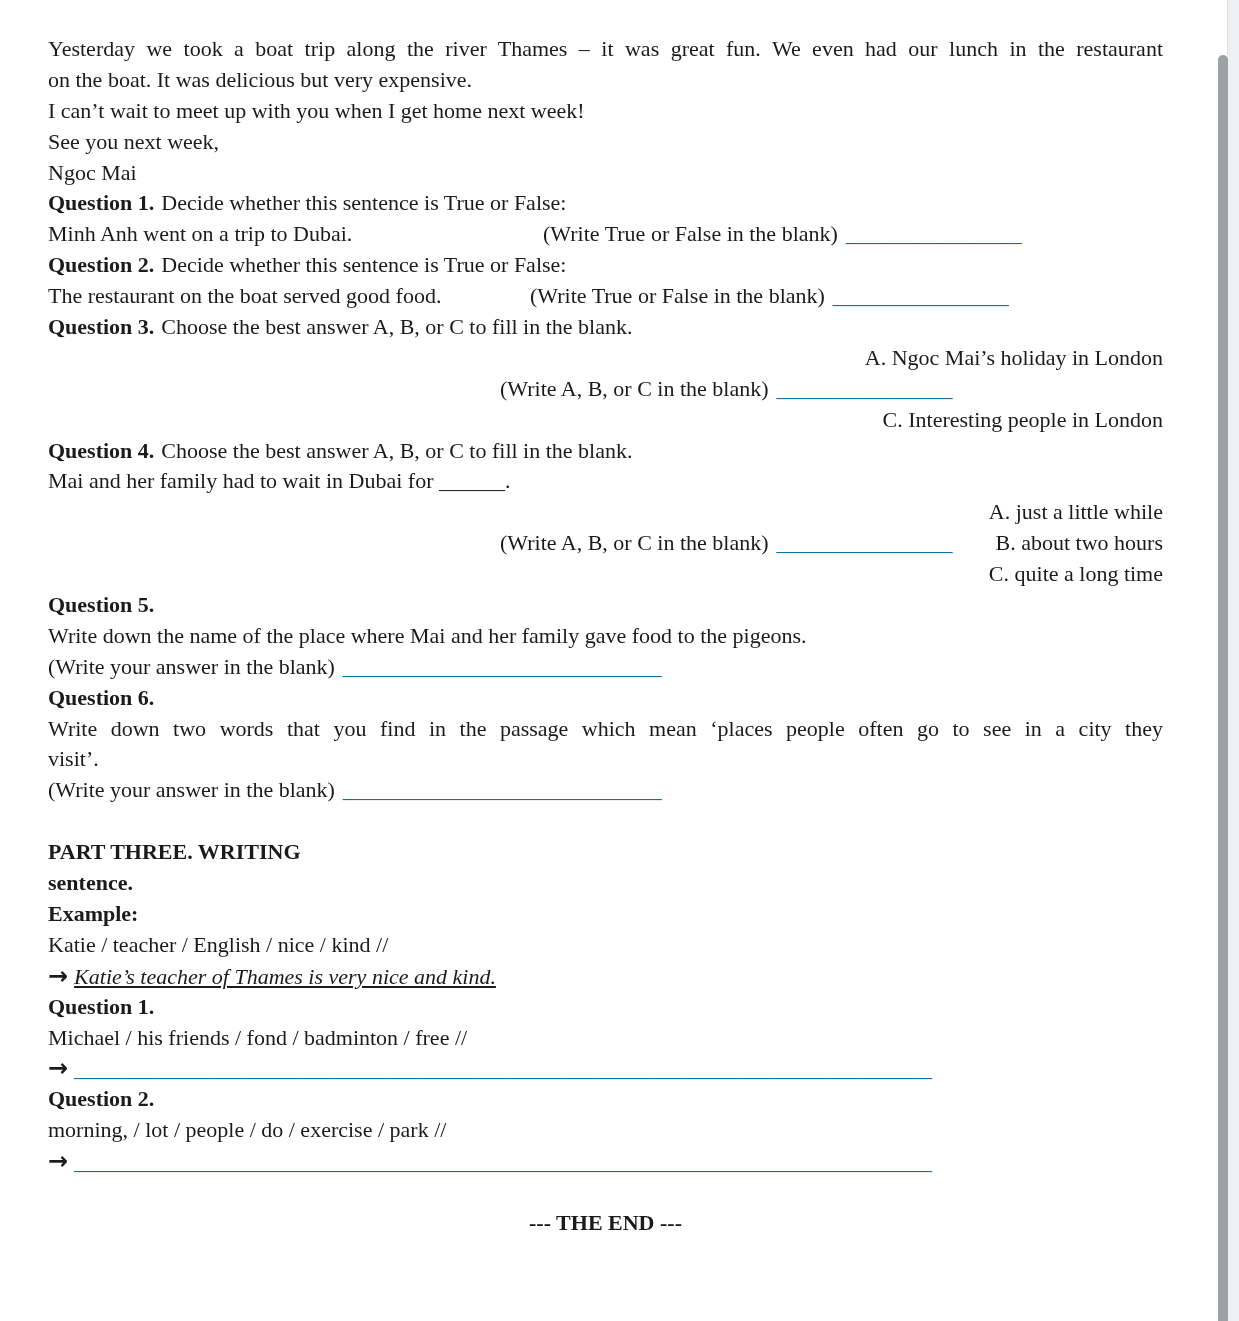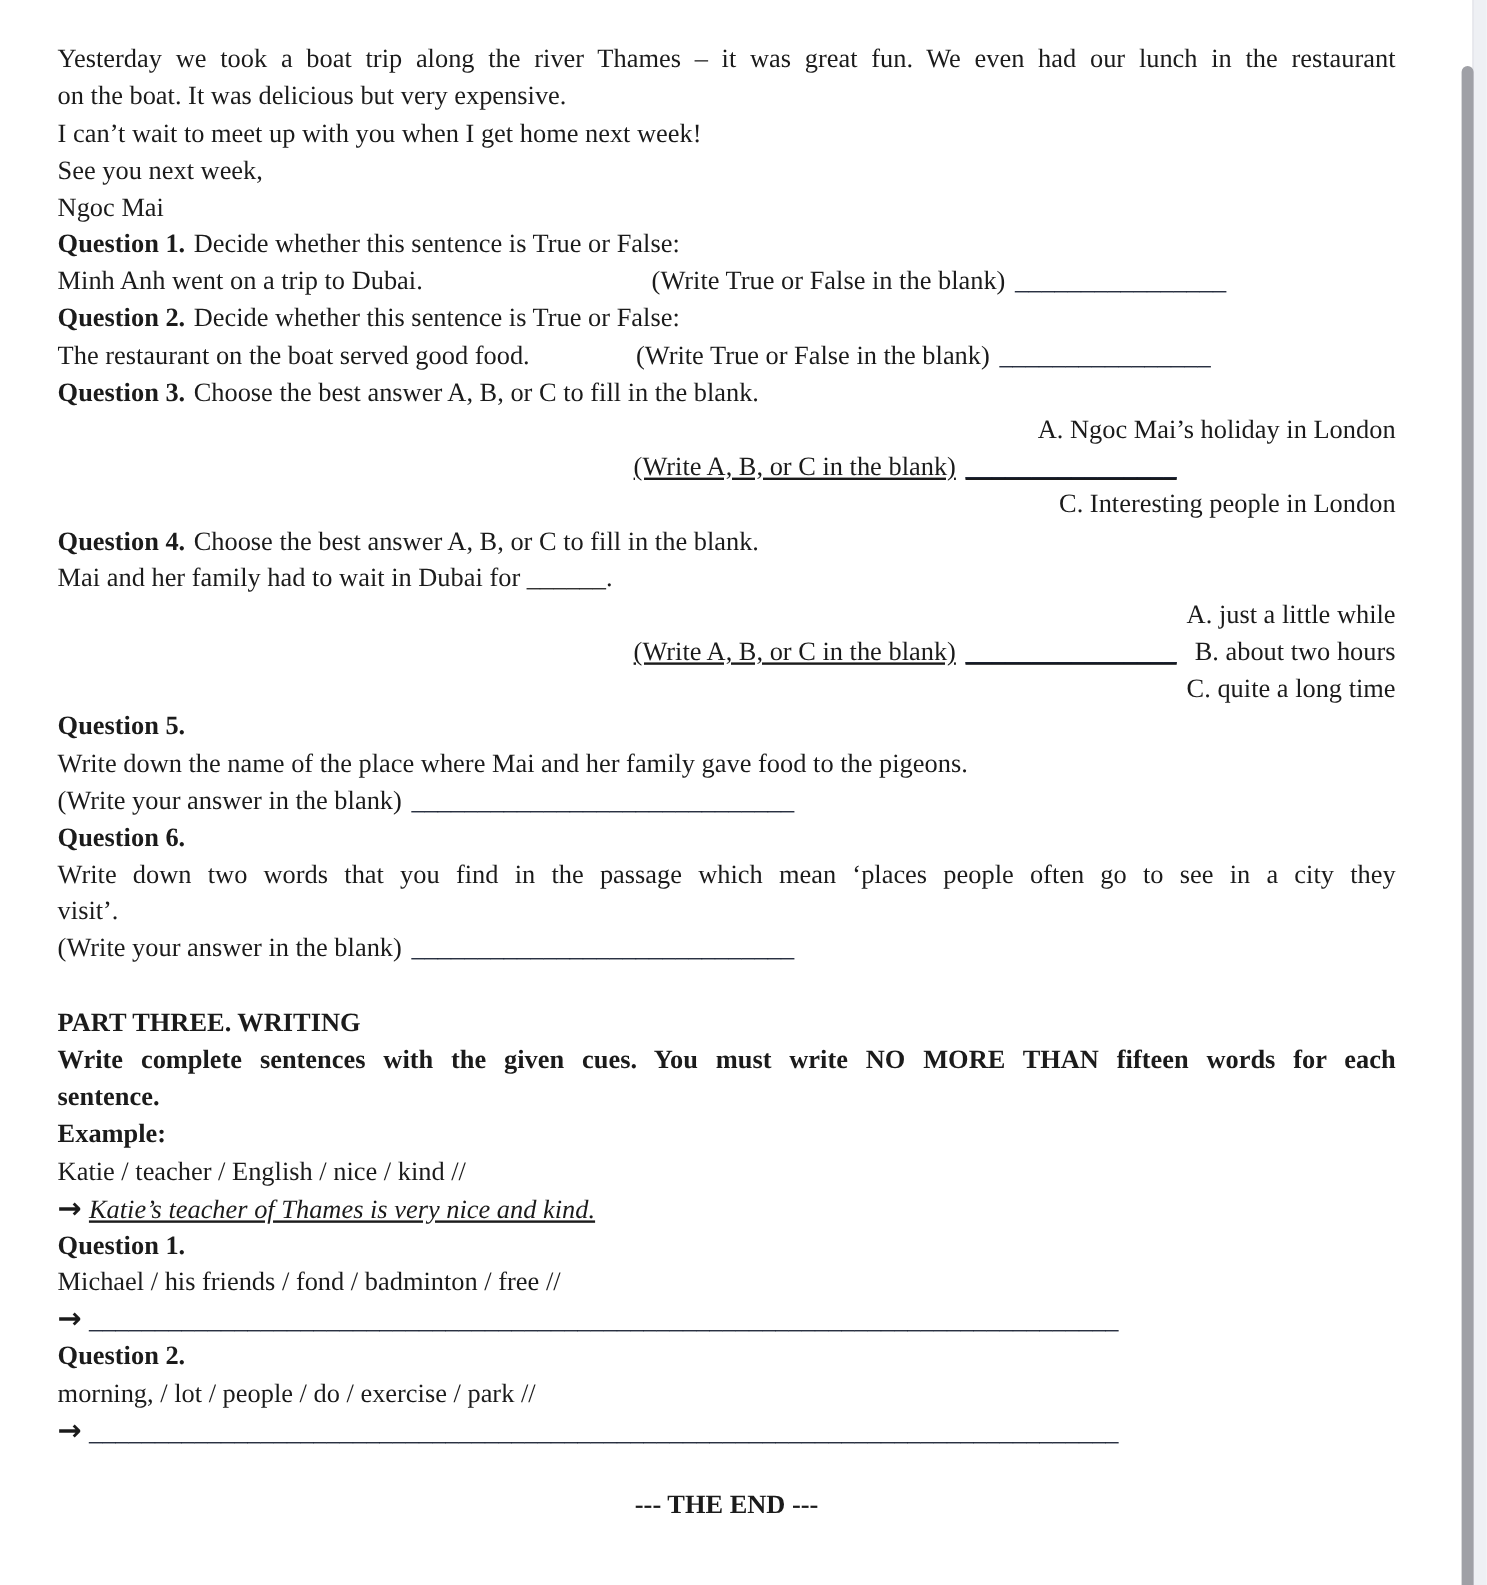--- a/index.html
+++ b/index.html
@@ -13,22 +13,22 @@
     position:absolute;left:48px;top:34px;width:1115px;
     font-size:22px;
   }
   .row{height:30.9px;line-height:30.9px;white-space:nowrap;position:relative;}
   .row.just{text-align:justify;text-align-last:justify;}
   .row.center{text-align:center;}
   .opt{padding-left:28px;text-align:right;}
   .b{font-weight:bold;}
   .qlabel{font-weight:bold;margin-right:7px;}
   .abs{position:absolute;top:0;}
-  .p1{left:495px;} .p2{left:482px;} .p3{left:480px;text-decoration:underline;}
-  .blank{color:#0f172a;letter-spacing:0;}
+  .p1{left:495px;} .p2{left:482px;} .p3{left:452px;}
+  .blank{color:#0369a1;letter-spacing:0;}
   .gap{margin-left:8px;}
   .arrow{font-family:"DejaVu Sans",sans-serif;font-weight:bold;font-size:24px;margin-right:6px;}
   .ex-answer{font-style:italic;text-decoration:underline;}
   
   .sb-track{
     position:absolute;top:0;right:0;width:11px;height:1321px;
     background:#eef0f4;border-left:1px solid #e2e2e8;
   }
   .sb-thumb{
     position:absolute;left:1218px;top:55px;width:10px;height:1266px;
@@ -99,21 +99,20 @@
   <div class="row"><span class="b">Question 6.</span></div>
   <div class="row just">Write down two words that you find in the passage which mean ‘places people often go to see in a city they</div>
   <div class="row">visit’.</div>
   <div class="row">
     <span>(Write your answer in the blank)</span><span class="blank gap">_____________________________</span>
   </div>
 
   <div class="row"></div>
 
   <div class="row"><span class="b">PART THREE. WRITING</span></div>
-  <div class="row b just">Write complete sentences with the given cues. You must write NO MORE THAN fifteen words for each</div>
   <div class="row b">sentence.</div>
   <div class="row"><span class="b">Example:</span></div>
   <div class="row">Katie / teacher / English / nice / kind //</div>
   <div class="row">
     <span class="arrow">→</span><span class="ex-answer">Katie’s teacher of Thames is very nice and kind.</span>
   </div>
 
   <div class="row"><span class="b">Question 1.</span></div>
   <div class="row">Michael / his friends / fond / badminton / free //</div>
   <div class="row">

